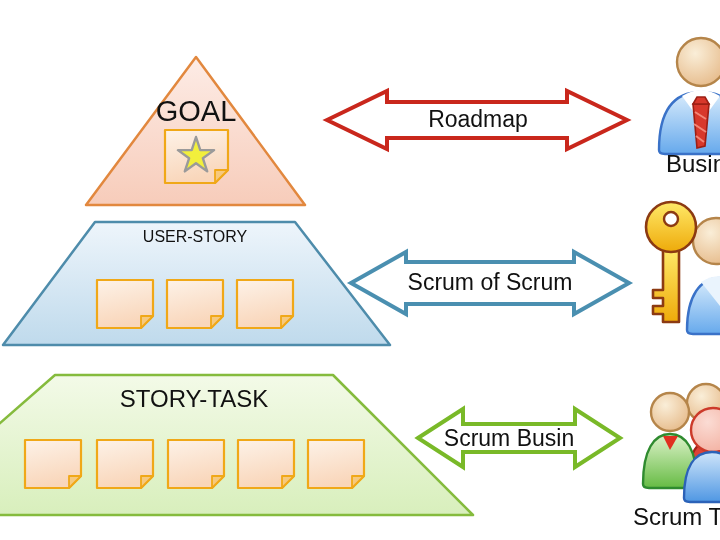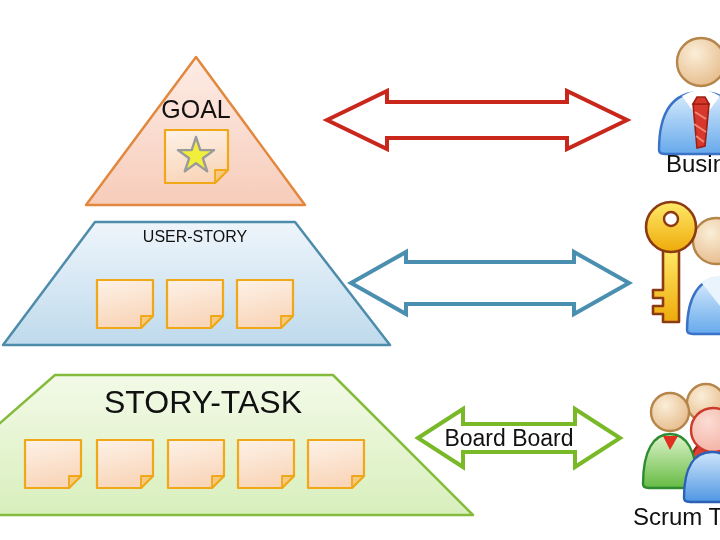--- a/index.html
+++ b/index.html
@@ -172,27 +172,29 @@
         <path d="M663,436 L678,436 L670,450 Z" fill="#e03020"></path>
         <circle class="headTan" cx="670" cy="412" r="19"></circle>
       </g>
       <g>
         <circle class="headPink" cx="713" cy="430" r="22"></circle>
         <path class="bodyBlue2" d="M684,498 C684,466 695,452 712,452 C729,452 740,466 740,498 Q740,502 734,502 L690,502 Q684,502 684,498 Z"></path>
       </g>
     </g>
   </svg>
 
-  <div class="lbl center" style="left:136px;top:96px;width:120px;font-size:25px;">GOAL</div>
-
+  <div class="lbl center" style="left:136px;top:96px;width:120px;font-size:29px;">GOAL</div>
+
+  <div class="lbl center" style="left:398px;top:107px;width:160px;font-size:23px;">Roadmap</div>
 
   <div class="lbl" style="left:666px;top:151px;font-size:24px;">Busin</div>
 
   <div class="lbl center" style="left:95px;top:229px;width:200px;font-size:16px;">USER-STORY</div>
 
-
-
-  <div class="lbl center" style="left:104px;top:386px;width:180px;font-size:32px;">STORY-TASK</div>
-
-  <div class="lbl center" style="left:429px;top:426px;width:160px;font-size:23px;">Board Board</div>
+  <div class="lbl center" style="left:397px;top:270px;width:186px;font-size:23px;">Scrum of Scrum</div>
+
+
+  <div class="lbl center" style="left:104px;top:386px;width:180px;font-size:24px;">STORY-TASK</div>
+
+  <div class="lbl center" style="left:429px;top:426px;width:160px;font-size:23px;">Scrum Busin</div>
 
   <div class="lbl" style="left:633px;top:504px;font-size:24px;">Scrum T</div>
 </div>
 
 </body></html>

